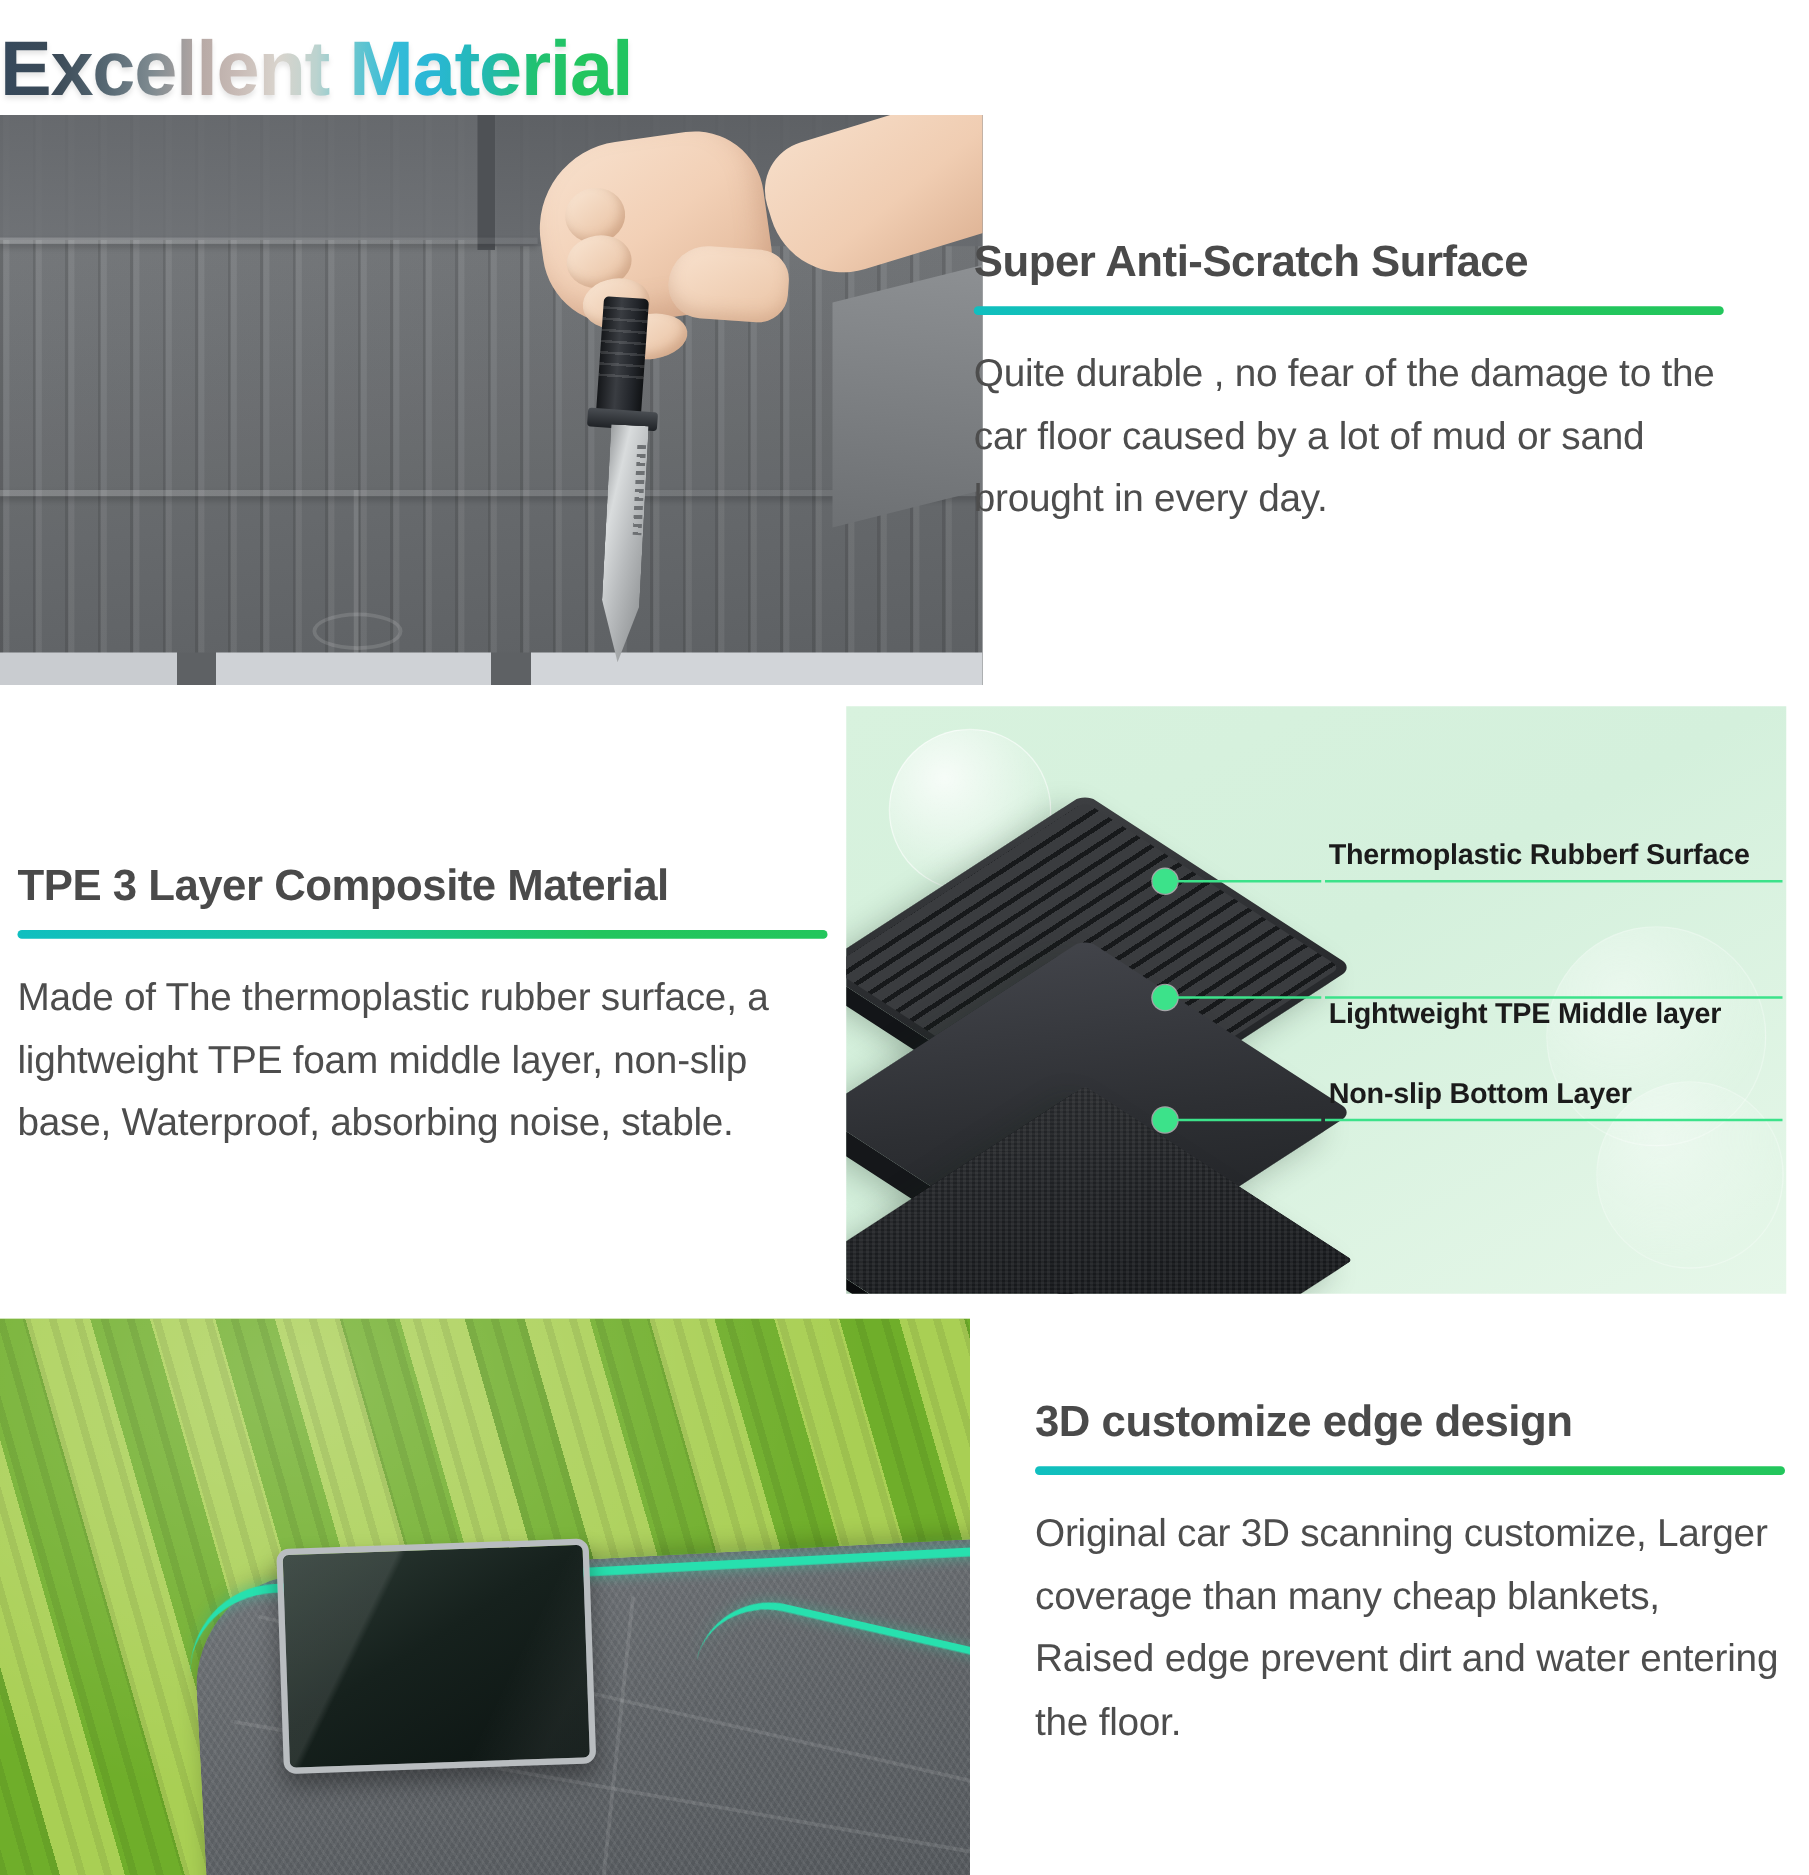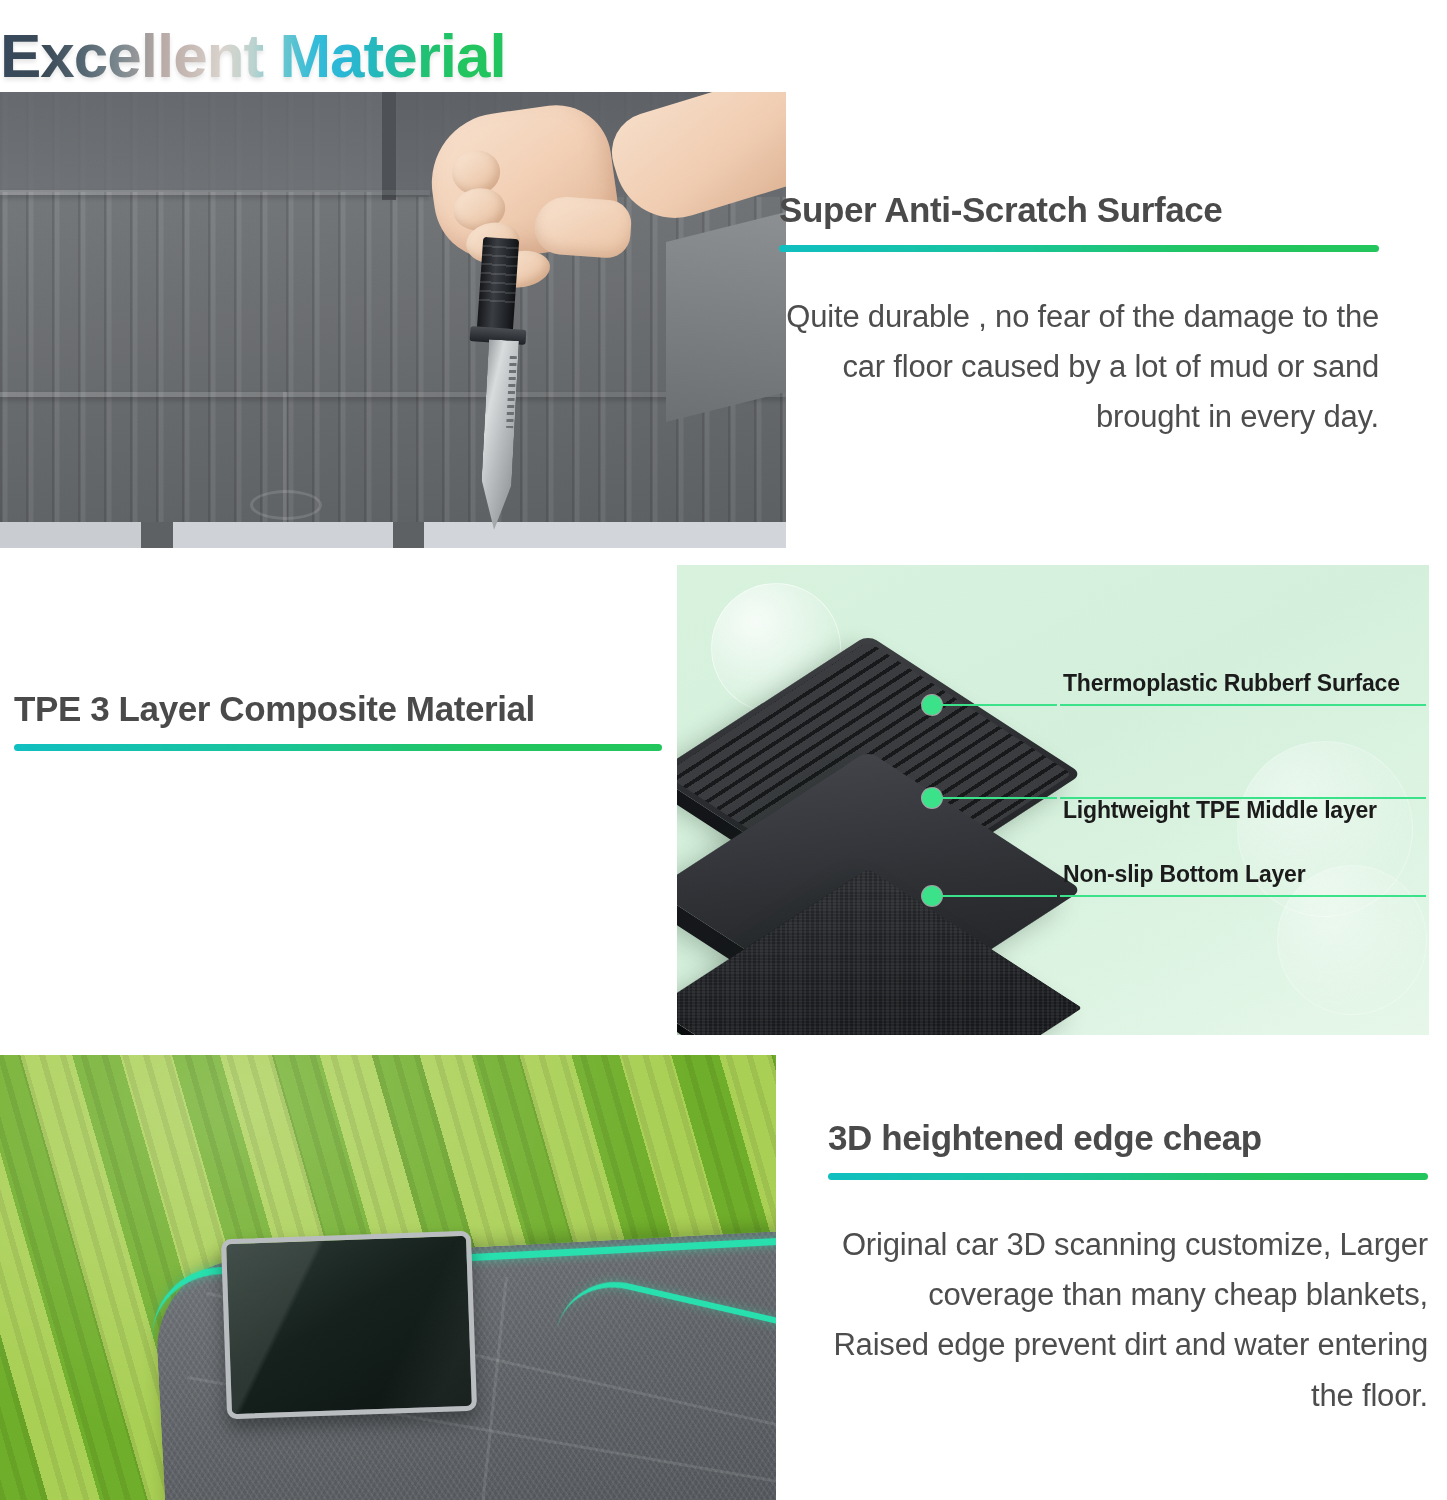--- a/index.html
+++ b/index.html
@@ -59,23 +59,22 @@
   .rule {
     height: 7px;
     border-radius: 4px;
     margin-top: 15px;
     background: linear-gradient(90deg, #10bfc0 0%, #19c49b 38%, #22c55e 72%, #23c65c 100%);
   }
   .feature-body {
     font-size: 31px;
     line-height: 1.62;
     color: #4d4d4d;
-    margin-top: 40px;
+    margin-top: 22px;
     letter-spacing: -0.2px;
-    text-align: right;
   }
 
   
   .row1-photo {
     position: absolute;
     left: 0; top: 92px;
     width: 786px; height: 456px;
     overflow: hidden;
     background: #6d7073;
   }
@@ -424,20 +423,21 @@
 
 <div class="row1-text">
   <div class="feature-heading">Super Anti-Scratch Surface</div>
   <div class="rule"></div>
   <div class="feature-body">Quite durable , no fear of the damage to the car floor caused by a lot of mud or sand brought in every day.</div>
 </div>
 
 <div class="row2-text">
   <div class="feature-heading">TPE 3 Layer Composite Material</div>
   <div class="rule"></div>
+  <div class="feature-body">Made of The thermoplastic rubber surface, a lightweight TPE foam middle layer, non-slip base, Waterproof, absorbing noise, stable.</div>
 </div>
 
 <div class="layer-panel">
   <div class="bubble b1"></div>
   <div class="bubble b2"></div>
   <div class="bubble b3"></div>
   <div class="bubble b4"></div>
 
   <div class="stack">
     <div class="iso iso-top"></div>
@@ -473,16 +473,16 @@
     <div class="mat3-crease c1"></div>
     <div class="mat3-crease c2"></div>
     <div class="mat3-crease c3"></div>
   </div>
   <div class="mat3-edge"></div>
   <div class="mat3-edge2"></div>
   <div class="device"></div>
 </div>
 
 <div class="row3-text">
-  <div class="feature-heading">3D heightened edge cheap</div>
+  <div class="feature-heading">3D customize edge design</div>
   <div class="rule"></div>
   <div class="feature-body">Original car 3D scanning customize, Larger coverage than many cheap blankets, Raised edge prevent dirt and water entering the floor.</div>
 </div>
 
 </body></html>

